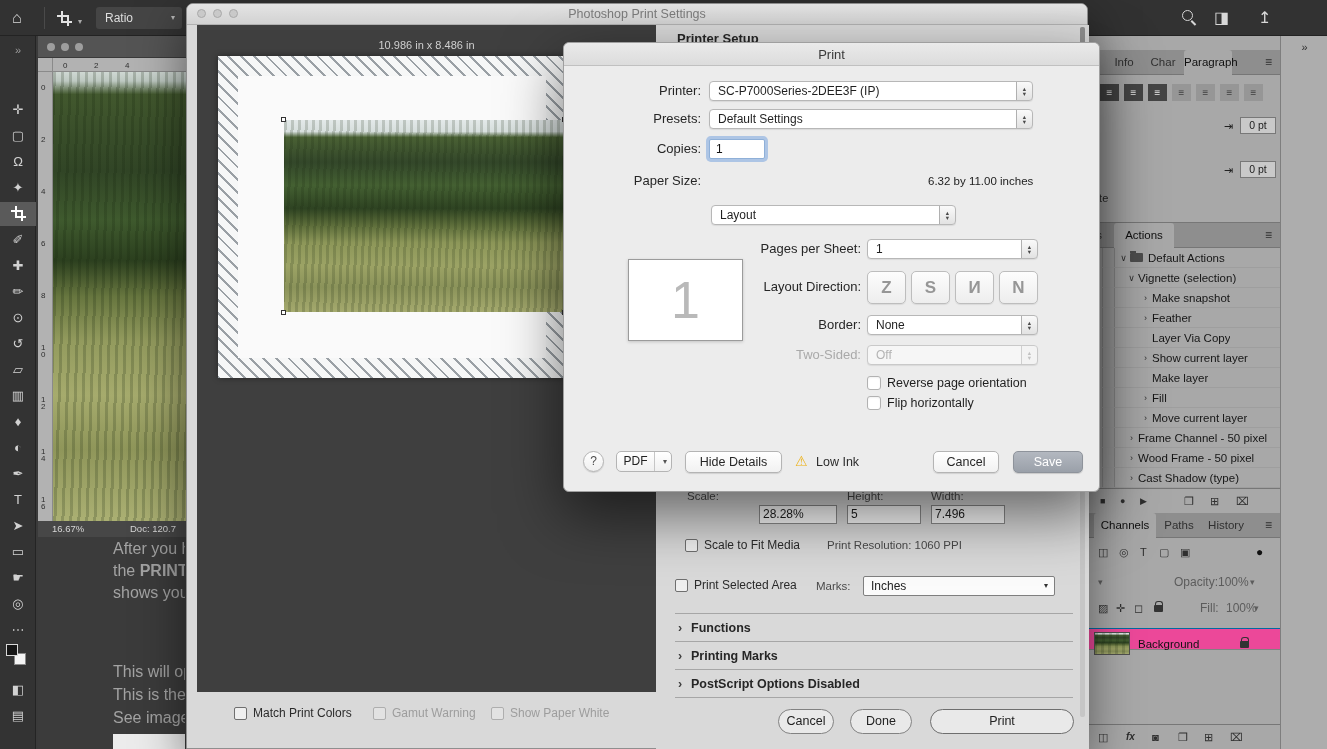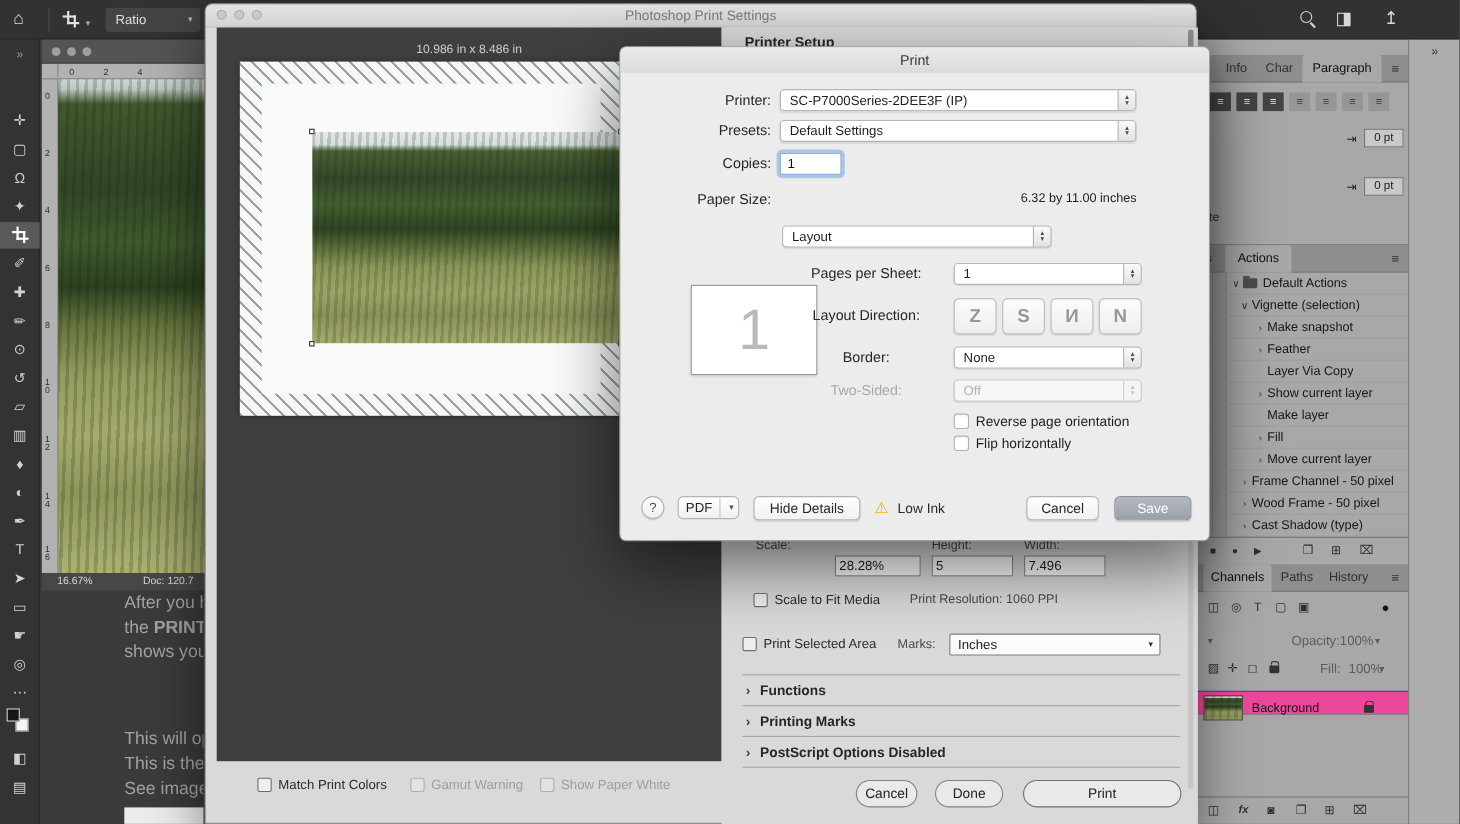--- a/index.html
+++ b/index.html
@@ -83,21 +83,21 @@
   .sbtrack{position:absolute;left:424px;top:2px;width:5px;height:690px;background:#c6c6c6;border-radius:2px}
   .sbthumb{position:absolute;left:424px;top:2px;width:5px;height:270px;background:#8e8e8e;border-radius:2px}
 
   
   .dialog{position:absolute;left:563px;top:42px;width:537px;height:450px;background:#ececec;
           border:1px solid #9f9f9f;border-radius:6px;box-shadow:0 22px 60px rgba(0,0,0,.55);z-index:6}
   .dtitle{position:absolute;left:0;top:0;right:0;height:23px;background:linear-gradient(#eaeaea,#dcdcdc);
           border-bottom:1px solid #c0c0c0;border-radius:6px 6px 0 0;text-align:center;line-height:23px;
           font-size:13px;color:#3a3a3a}
   .dlabel{position:absolute;left:0;width:137px;height:20px;line-height:20px;font-size:13px;color:#262626;text-align:right}
-  .rlabel{position:absolute;left:150px;width:147px;height:20px;line-height:20px;font-size:13px;color:#262626;text-align:center}
+  .rlabel{position:absolute;left:150px;width:147px;height:20px;line-height:20px;font-size:13px;color:#262626;text-align:right}
   .rlabel.dis{color:#a9a9a9}
   .popup{position:absolute;height:20px;background:#fff;border:1px solid #b7b7b7;border-radius:4px;
          font-size:12px;color:#1f1f1f;line-height:18px;padding-left:8px;box-shadow:0 1px 1px rgba(0,0,0,.08);
          white-space:nowrap;overflow:hidden}
   .cap{position:absolute;right:-1px;top:-1px;bottom:-1px;width:17px;border:1px solid #b0b0b0;
        border-radius:0 4px 4px 0;background:linear-gradient(#fafafa,#e2e2e2);display:flex;
        flex-direction:column;align-items:center;justify-content:center}
   .cap span{font-size:6.5px;color:#4a4a4a;line-height:5.5px}
   .popup.dis{color:#b3b3b3;background:#f6f6f6;border-color:#c9c9c9}
   .popup.dis .cap{background:#f3f3f3;border-color:#cfcfcf}
@@ -312,21 +312,21 @@
     <div class="pstext mut" style="left:323px;top:702px">Show Paper White</div>
     <div class="pill" style="left:591px;top:705px;width:56px">Cancel</div>
     <div class="pill" style="left:663px;top:705px;width:62px">Done</div>
     <div class="pill" style="left:743px;top:705px;width:144px;border-color:#6e6e6e">Print</div>
   </div>
 
   <div class="dock">
     <div class="tabstrip" style="top:14px">
       <div class="tab" style="left:18px;width:36px">Info</div>
       <div class="tab" style="left:56px;width:38px">Char</div>
-      <div class="tab active" style="left:96px;width:72px">Paragraph</div>
+      <div class="tab active" style="left:96px;width:48px">Paragraph</div>
       <span class="menu-ic">≡</span>
     </div>
     <div class="a" style="left:0;top:40px;width:192px;height:146px">
       <span class="alignbtn dark" style="left:12px">≡</span>
       <span class="alignbtn dark" style="left:36px">≡</span>
       <span class="alignbtn dark" style="left:60px">≡</span>
       <span class="alignbtn" style="left:84px">≡</span>
       <span class="alignbtn" style="left:108px">≡</span>
       <span class="alignbtn" style="left:132px">≡</span>
       <span class="alignbtn" style="left:156px">≡</span>

